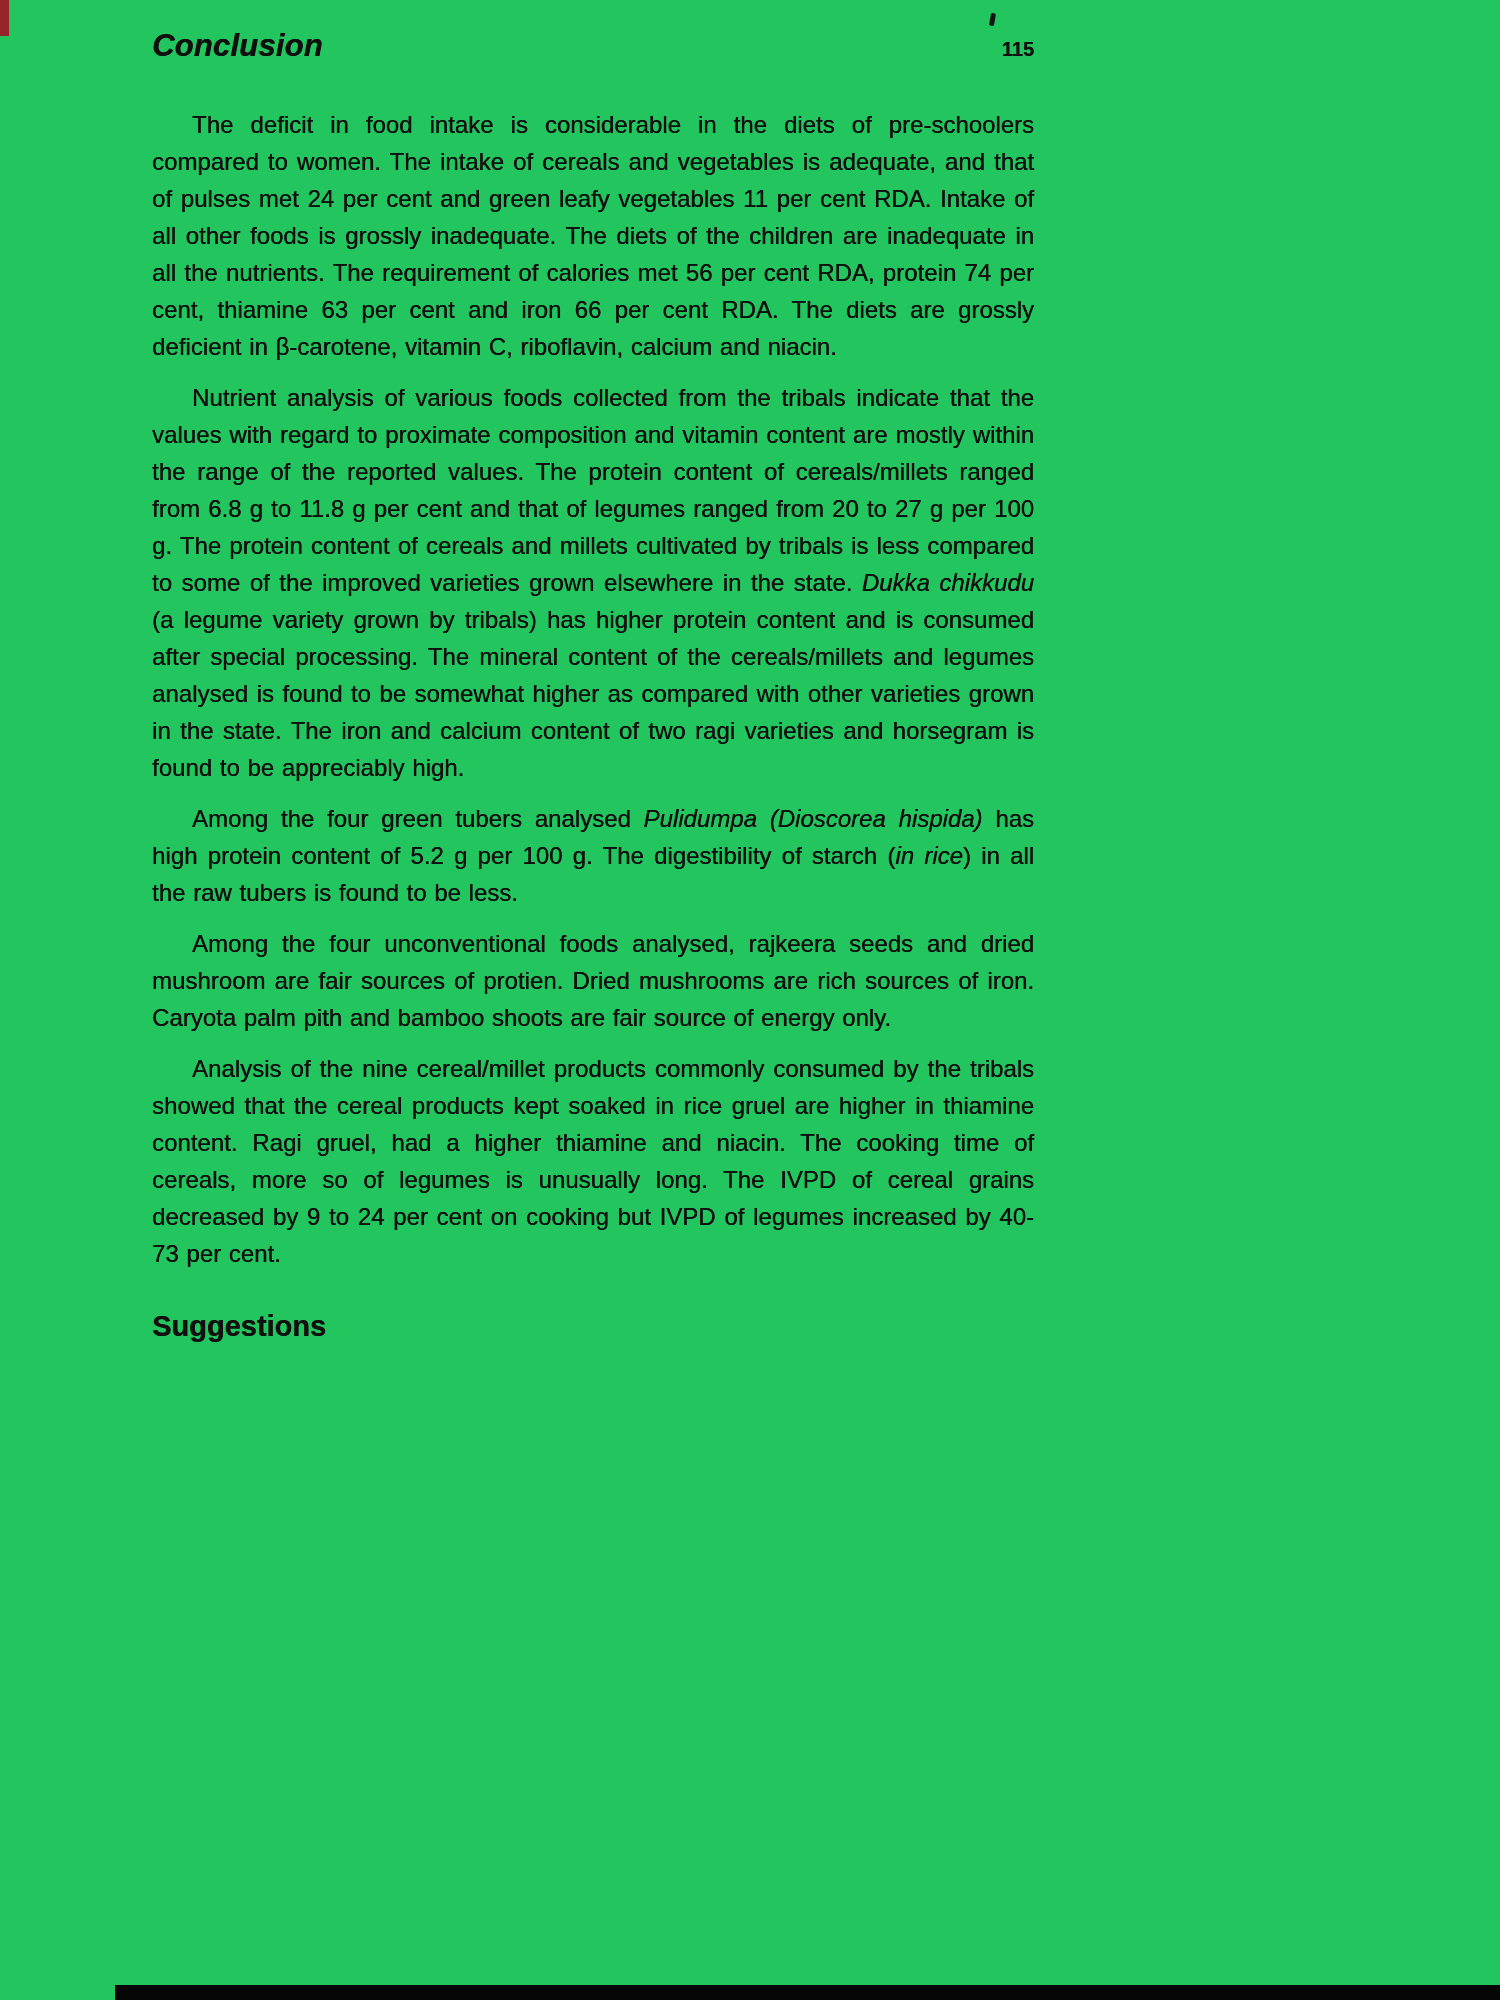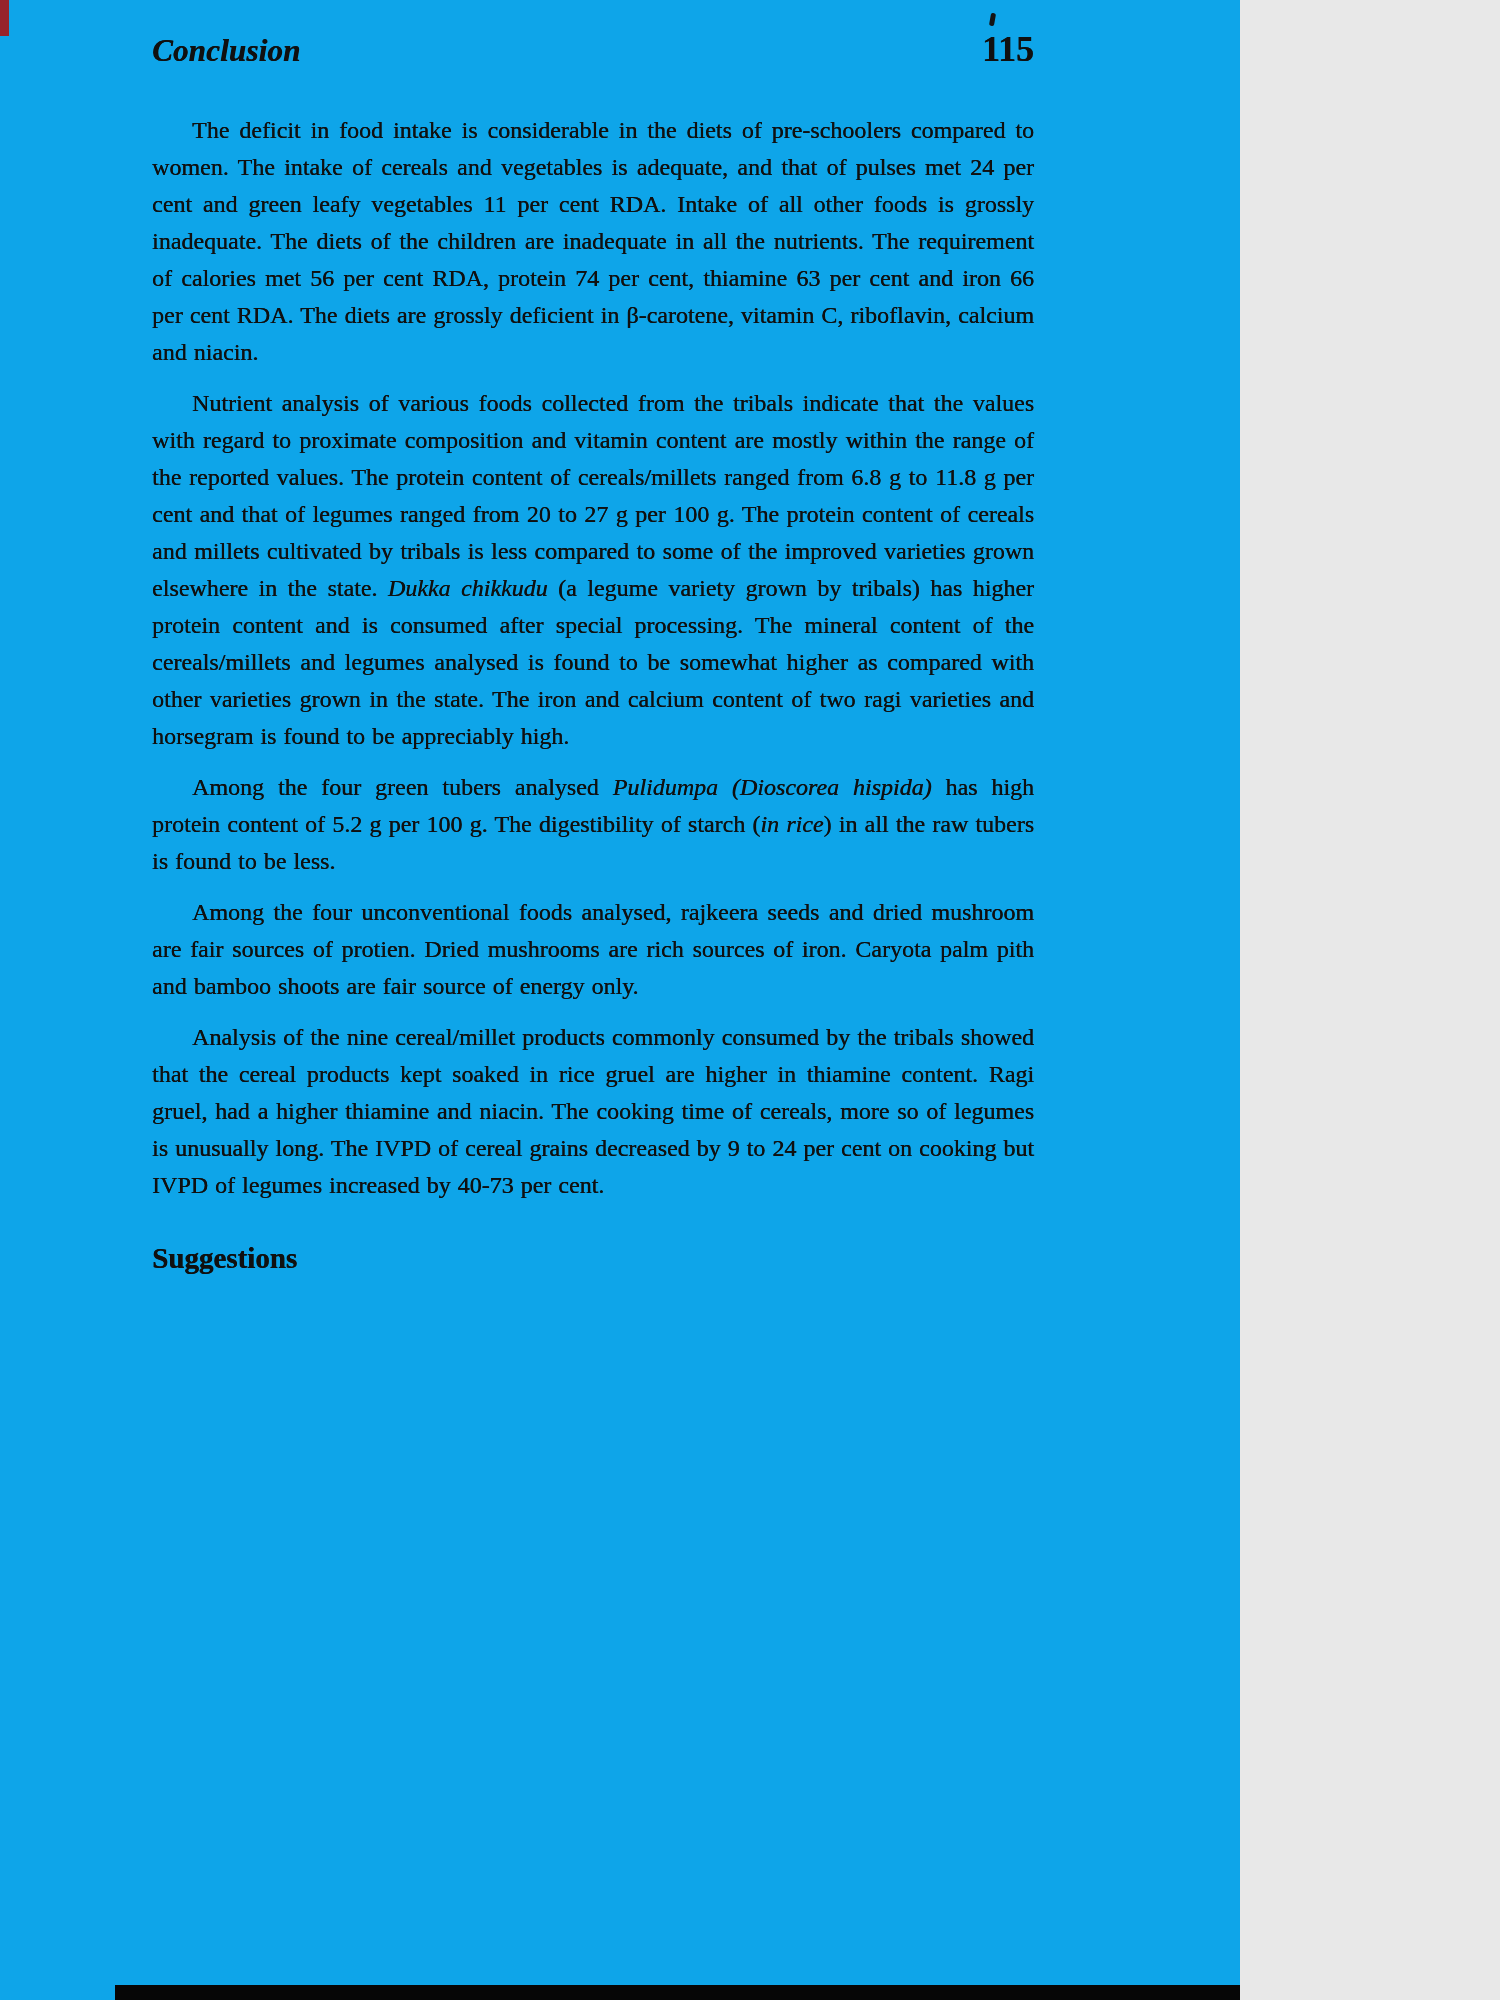--- a/index.html
+++ b/index.html
@@ -2,25 +2,25 @@
 <html><head>
 <meta charset="utf-8">
 <style>
   html, body {
     margin: 0;
     padding: 0;
     background: #e8e8e8;
   }
   .page {
     position: relative;
-    width: 1240px;
+    width: 1500px;
     height: 2000px;
-    background: #0ea5e9;
+    background: #22c55e;
     overflow: hidden;
-    font-family: Liberation Serif, serif;
+    font-family: Liberation Sans, sans-serif;
     color: #101010;
   }
   .text-block {
     position: absolute;
     left: 152px;
     top: 28px;
     width: 882px;
   }
   .running-header {
     display: flex;
@@ -29,21 +29,21 @@
     margin-bottom: 42px;
   }
   .chapter-title {
     font-style: italic;
     font-weight: 700;
     font-size: 31px;
     letter-spacing: 0.2px;
     text-shadow: 0.4px 0 0 currentColor;
   }
   .page-number {
-    font-size: 36px;
+    font-size: 20px;
     font-weight: 600;
     text-shadow: 0.3px 0 0 currentColor;
   }
   .paragraph {
     margin: 0 0 14px 0;
     font-size: 24px;
     line-height: 37px;
     text-align: justify;
     text-indent: 40px;
     text-shadow: 0.35px 0 0 currentColor;

